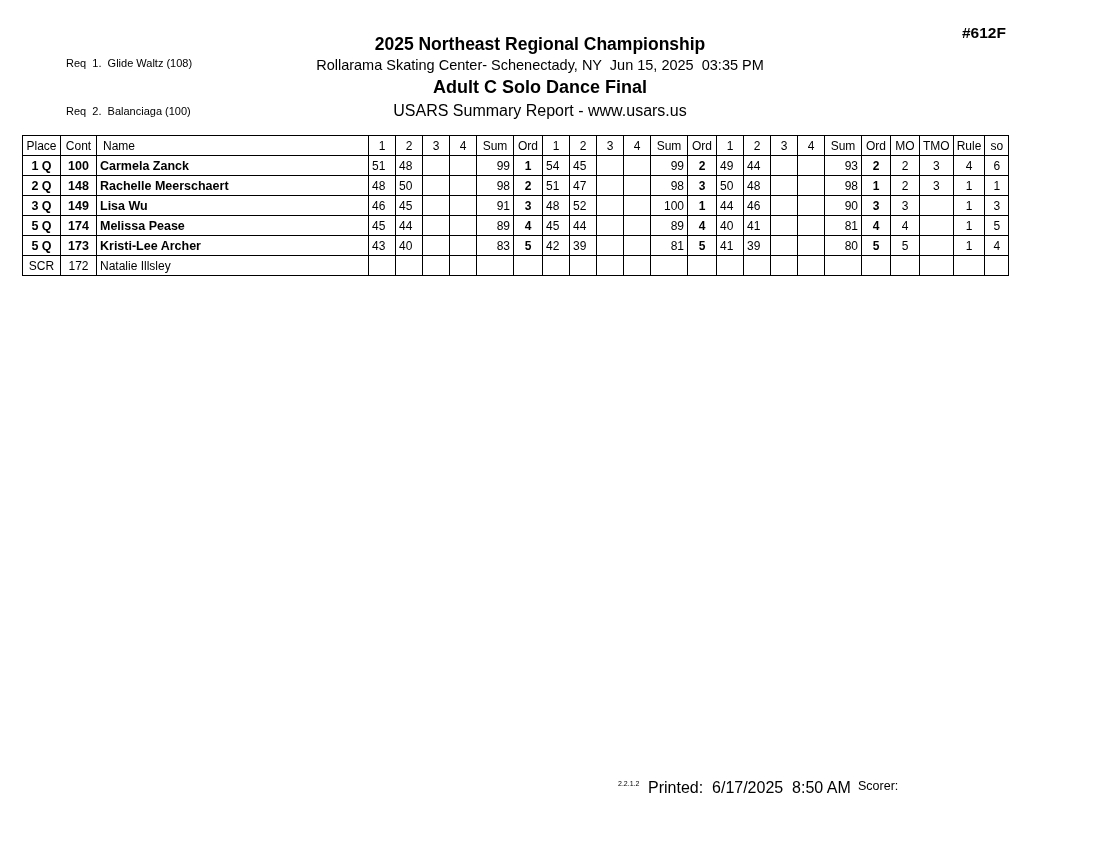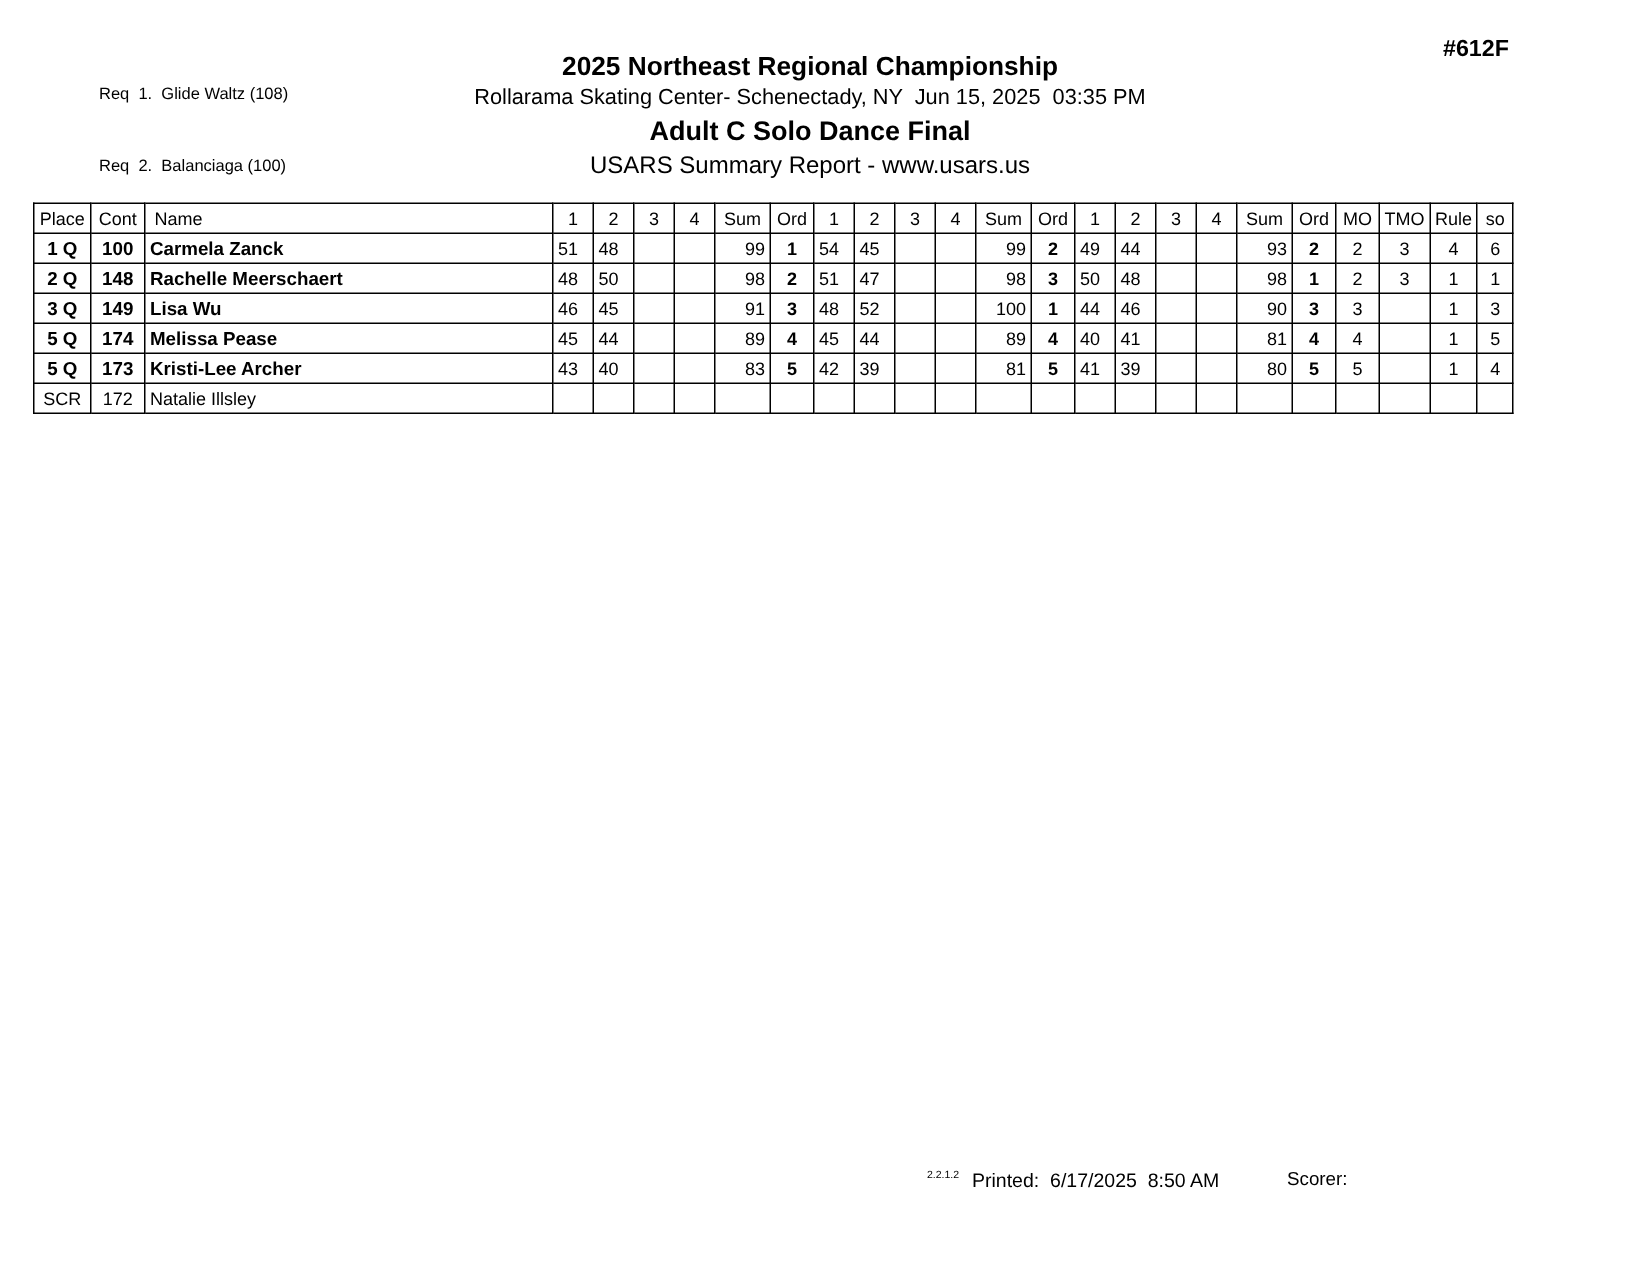--- a/index.html
+++ b/index.html
@@ -29,21 +29,21 @@
   td.place{text-align:center;}
   td.cont{text-align:center;}
   td.name{text-align:left;padding-left:6px;}
   td.score{text-align:left;padding-left:4px;}
   td.sum{text-align:right;padding-right:4px;}
   td.ord{border-left:3px solid #000;border-right:3px solid #000;text-align:center;font-weight:bold;}
   td.stat{text-align:center;}
   tr.qualified td.place,tr.qualified td.cont,tr.qualified td.name{font-weight:bold;font-size:12.5px;}
 
   .footer-version{position:absolute;left:618px;top:780px;font-size:7px;letter-spacing:0;}
-  .footer-printed{position:absolute;left:648px;top:779px;font-size:13px;white-space:pre;}
+  .footer-printed{position:absolute;left:648px;top:779px;font-size:16px;white-space:pre;}
   .footer-scorer{position:absolute;left:858px;top:779px;font-size:12.5px;}
 </style>
 </head>
 <body>
 
 <div class="req-block">
   <div>Req  1.  Glide Waltz (108)</div>
   <div>Req  2.  Balanciaga (100)</div>
 </div>
 

